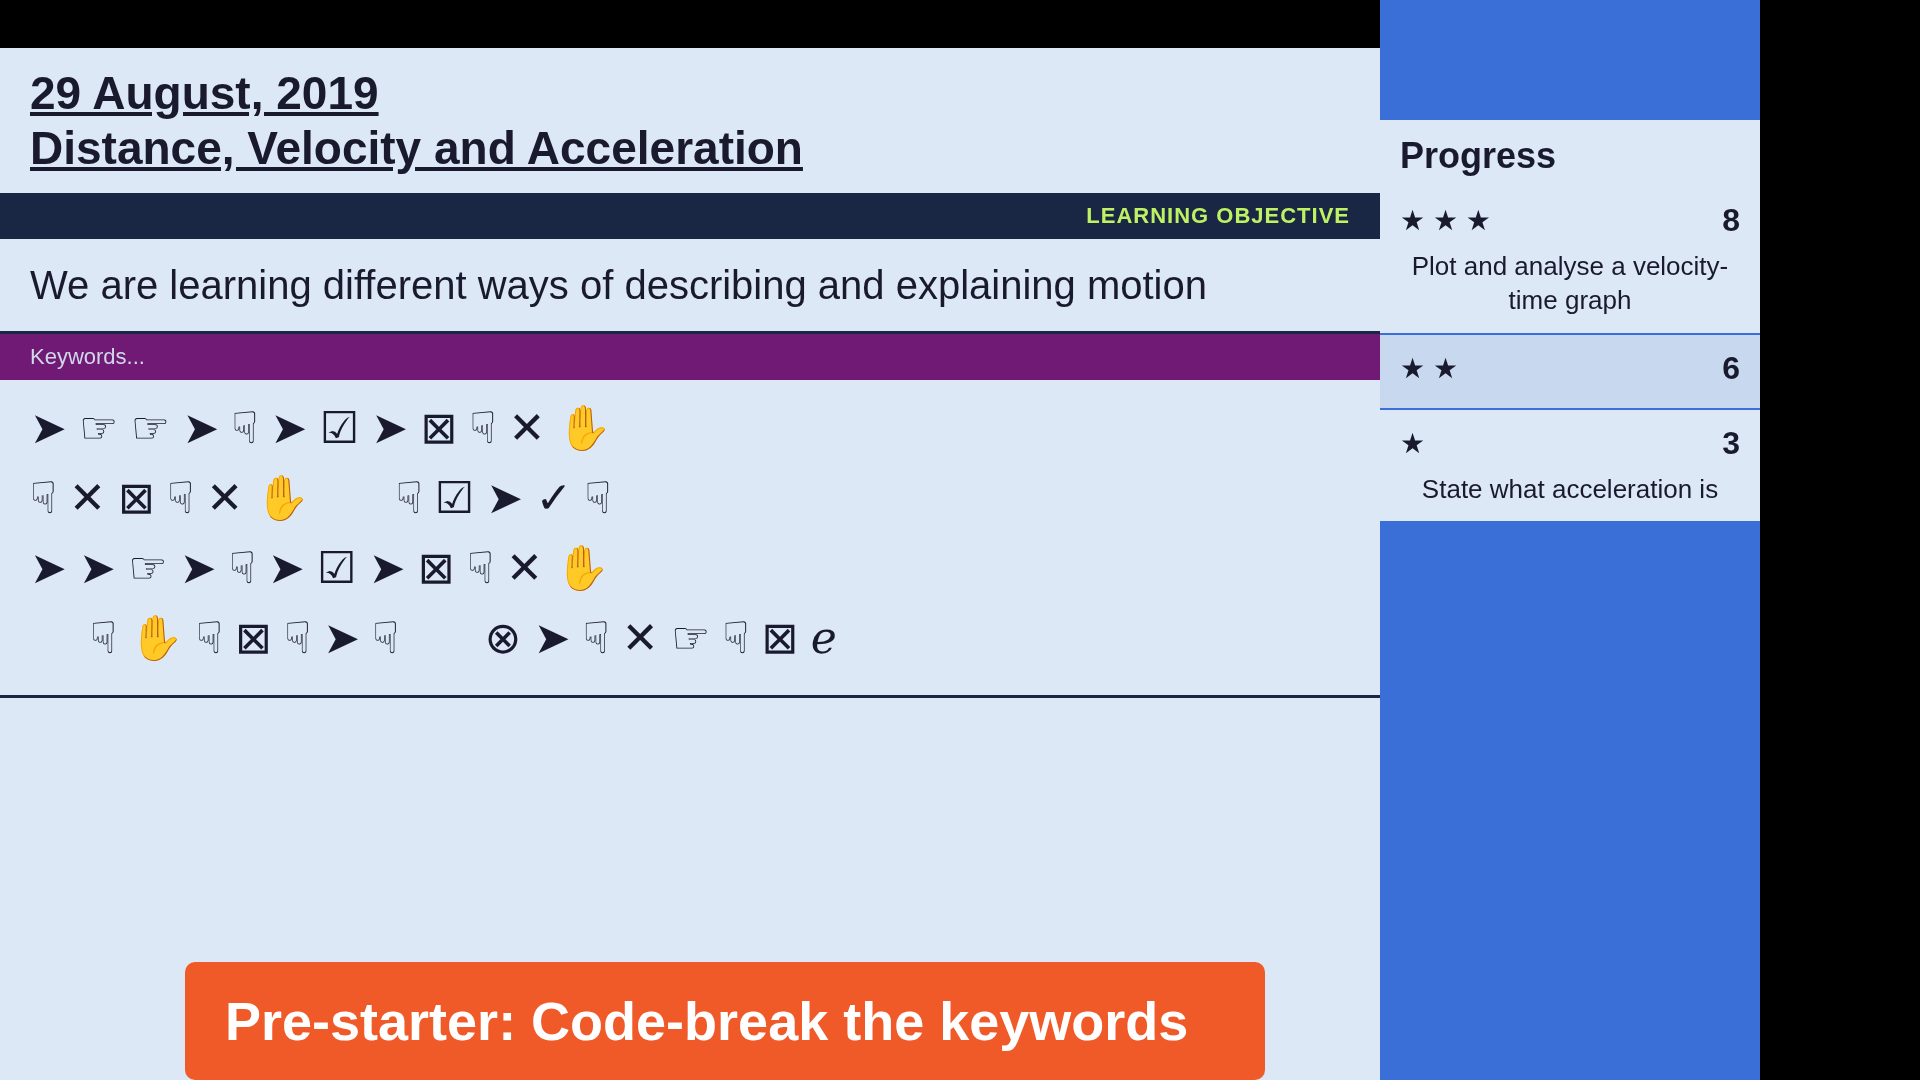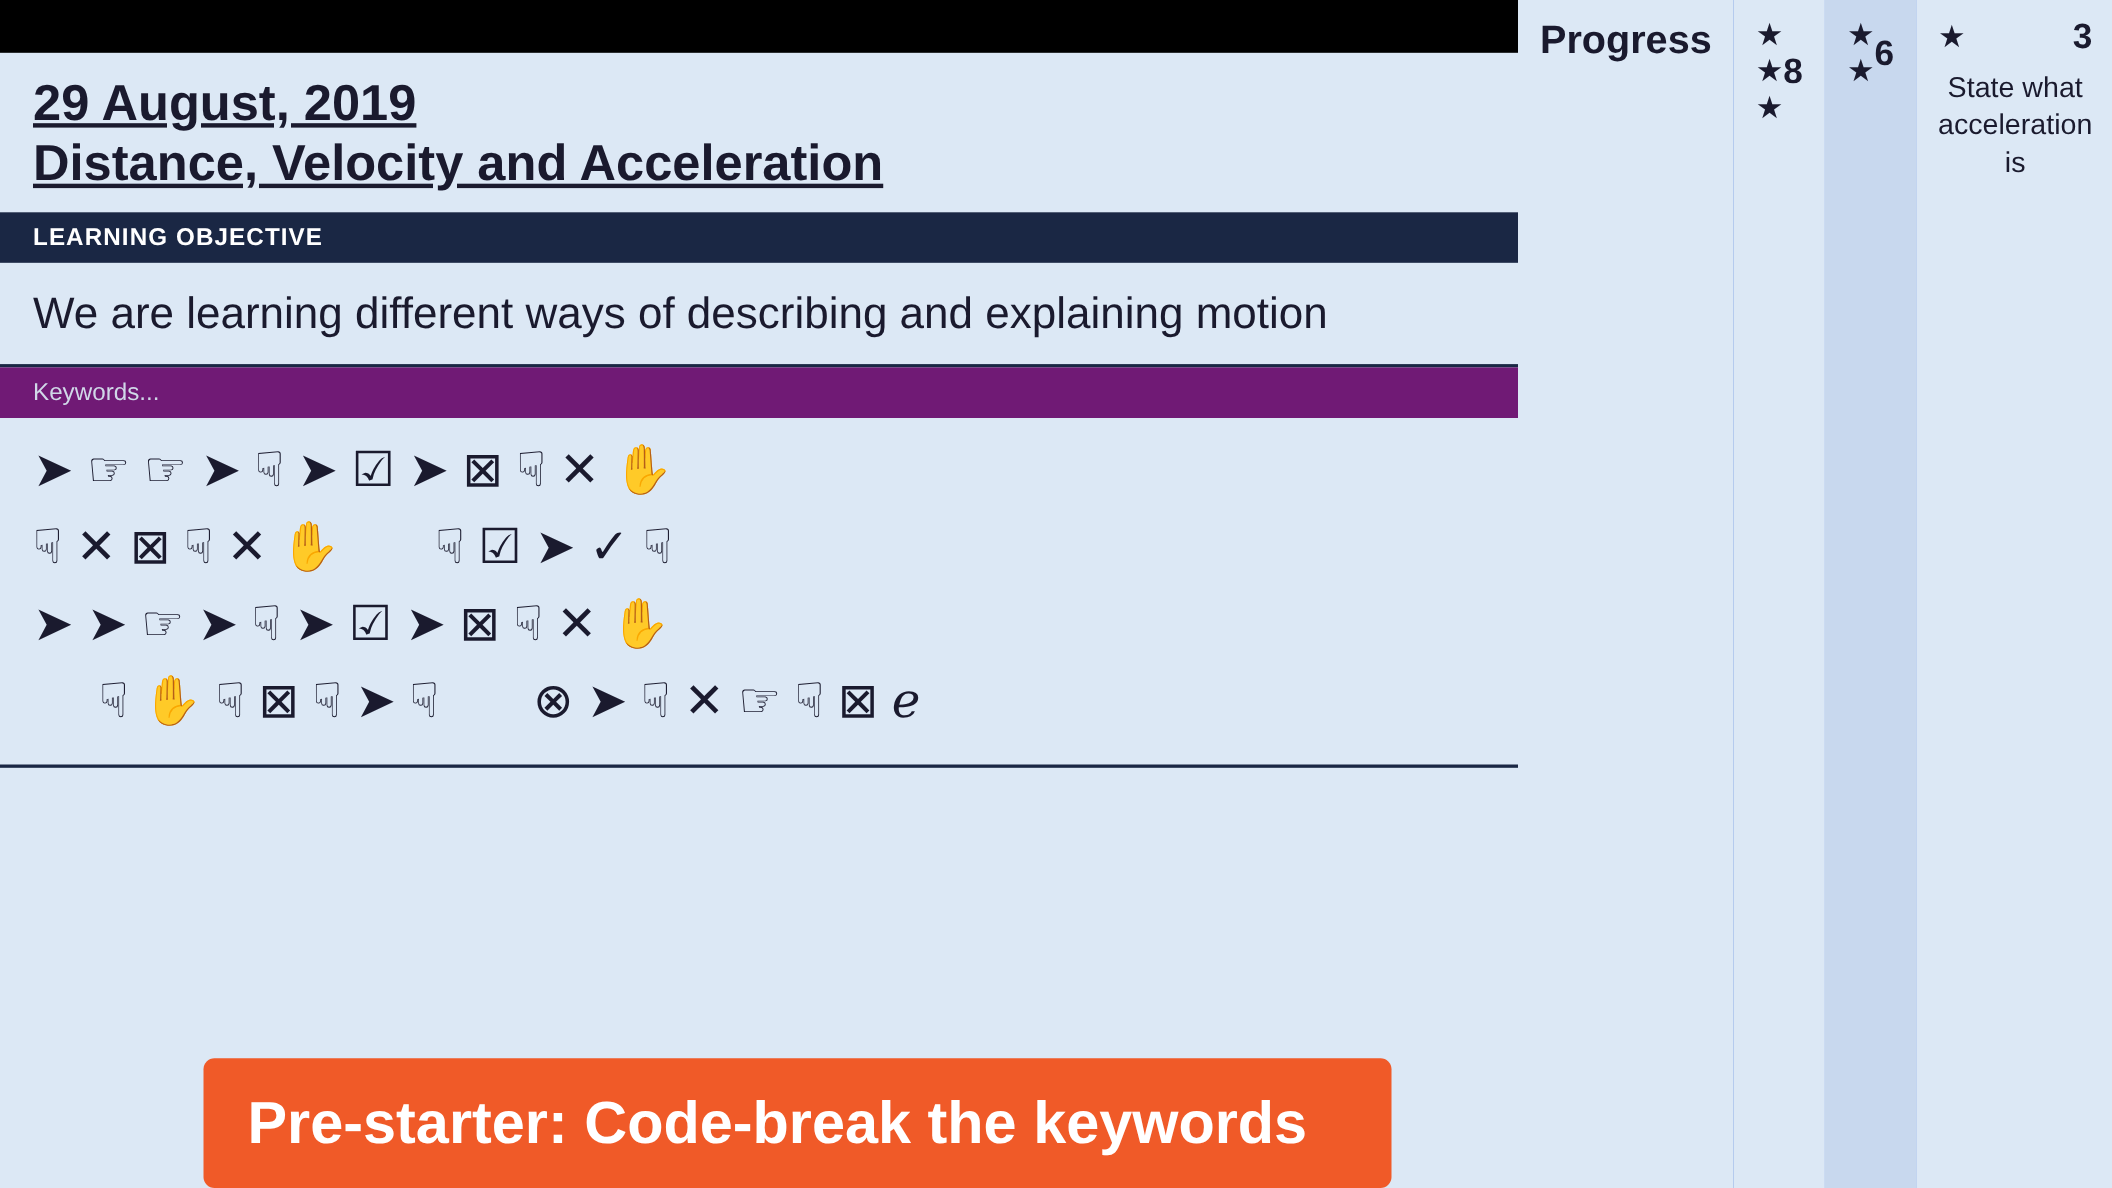--- a/index.html
+++ b/index.html
@@ -36,25 +36,26 @@
     .subject-title {
       font-size: 46px;
       font-weight: 900;
       color: #1a1a2e;
       text-decoration: underline;
       line-height: 1.3;
     }
 
     .learning-objective-bar {
       background: #1a2744;
-      color: #ffffff;
+      color: #bef264;
       font-size: 22px;
       font-weight: 700;
       padding: 10px 30px;
       letter-spacing: 1px;
+      text-align: right;
     }
 
     .learning-objective-text {
       background: #dce8f5;
       padding: 20px 30px;
       font-size: 40px;
       color: #1a1a2e;
       line-height: 1.3;
       font-weight: 400;
     }
@@ -132,21 +133,21 @@
       font-size: 16px;
       cursor: pointer;
       color: #555;
     }
 
     
     .sidebar {
       width: 380px;
       background: #3a6fd8;
       display: flex;
-      flex-direction: row;
+      flex-direction: column;
       flex-shrink: 0;
       padding: 0;
     }
 
     .sidebar-top-blue {
       background: #3a6fd8;
       height: 120px;
     }
 
     .progress-header {
@@ -264,20 +265,21 @@
 
   <div class="progress-header">
     <div class="progress-title">Progress</div>
   </div>
 
   <div class="progress-item">
     <div class="progress-row">
       <span class="stars">★ ★ ★</span>
       <span class="score">8</span>
     </div>
+    <div class="progress-desc">Plot and analyse a velocity-time graph</div>
   </div>
 
   <div class="progress-divider"></div>
 
   <div class="progress-item alt">
     <div class="progress-row">
       <span class="stars">★ ★</span>
       <span class="score">6</span>
     </div>
   </div>

